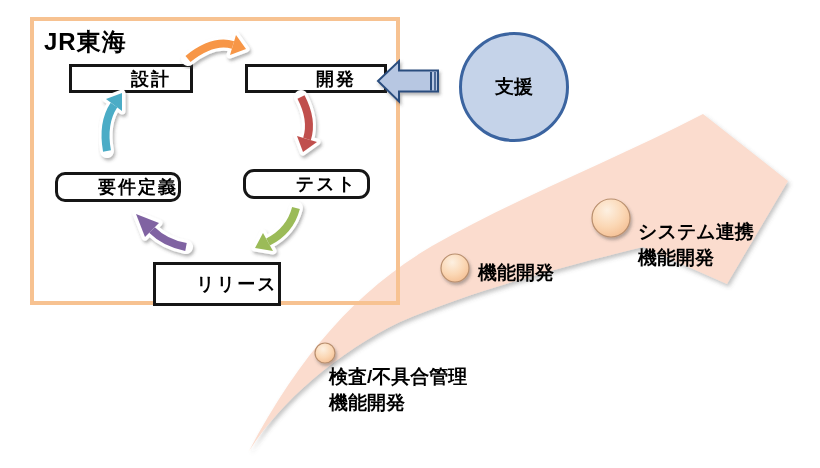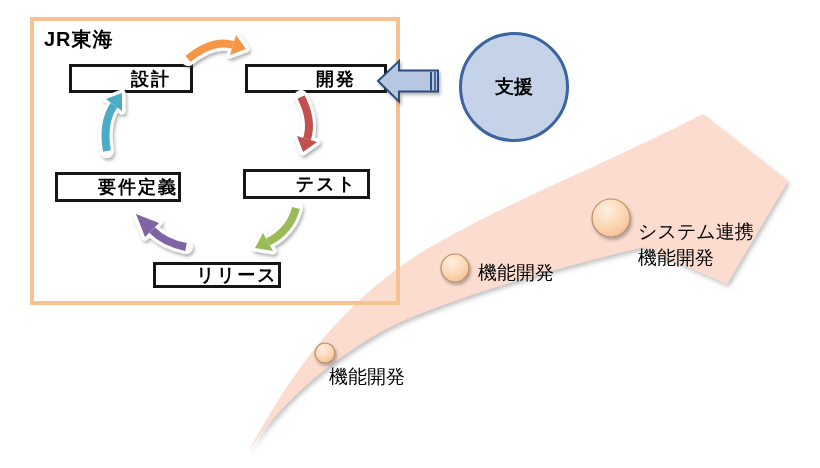--- a/index.html
+++ b/index.html
@@ -7,44 +7,44 @@
     position:relative;width:820px;height:468px;overflow:hidden;background:#ffffff;
     font-family:"Liberation Sans","DejaVu Sans",sans-serif;color:#000;
   }
   svg.layer{position:absolute;left:0;top:0;width:820px;height:468px;}
   #swoosh-layer{z-index:1;}
   #cycle-panel{
     position:absolute;left:30px;top:17px;width:370px;height:288px;
     border:4px solid #f7c291;box-sizing:border-box;z-index:2;background:transparent;
   }
   #panel-title{
-    position:absolute;left:44px;top:26px;font-size:20px;font-weight:bold;z-index:4;
+    position:absolute;left:44px;top:26px;font-size:24px;font-weight:bold;z-index:4;
     letter-spacing:1px;
   }
   .step-box{
     position:absolute;background:#ffffff;border:3px solid #161616;box-sizing:border-box;
     display:flex;align-items:center;justify-content:center;
     font-size:18px;font-weight:bold;z-index:4;letter-spacing:2px;padding-left:40px;
   }
   #step-design{left:69px;top:64px;width:124px;height:29px;}
   #step-develop{left:245px;top:64px;width:142px;height:29px;}
-  #step-test{left:243px;top:169px;width:127px;height:30px;}
-  #step-requirements{left:55px;top:172px;width:126px;height:30px;}
-  #step-release{left:153px;top:262px;width:128px;height:26px;}
+  #step-test{left:243px;top:169px;width:127px;height:30px;border-radius:11px;}
+  #step-requirements{left:55px;top:172px;width:126px;height:30px;border-radius:10px;}
+  #step-release{left:153px;top:262px;width:128px;height:44px;}
   #top-layer{z-index:5;}
   #support-badge{
     position:absolute;left:459px;top:32px;width:110px;height:110px;border-radius:50%;
     background:#c5d3e9;border:3px solid #3b64a0;box-sizing:border-box;z-index:6;
     display:flex;flex-direction:column;align-items:center;justify-content:center;
     font-weight:bold;line-height:24px;
   }
   #support-badge .l1{font-size:19px;}
   #support-badge .l2{font-size:17px;letter-spacing:0px;}
   .milestone-label{
-    position:absolute;z-index:7;font-size:19px;font-weight:normal;line-height:26px;
+    position:absolute;z-index:7;font-size:19px;font-weight:bold;line-height:26px;
     white-space:nowrap;
   }
   #milestone-label-0{left:329px;top:364px;}
   #milestone-label-1{left:478px;top:260px;}
   #milestone-label-2{left:638px;top:219px;}
   .aw{stroke:#ffffff;stroke-width:14;fill:none;stroke-linecap:round;}
   .ab{fill:none;stroke-width:8;stroke-linecap:butt;}
   .hw{fill:#ffffff;stroke:#ffffff;stroke-width:7;stroke-linejoin:round;}
 </style>
 </head>
@@ -135,20 +135,21 @@
       <circle cx="455" cy="268" fill="url(#gPeach)" stroke="#b98f6e" stroke-width="1.2" r="14"></circle>
       <circle cx="611" cy="218" fill="url(#gPeach)" stroke="#b98f6e" stroke-width="1.2" r="19"></circle>
     </g>
   </svg>
 
   <div id="support-badge">
     <div class="l1">支援</div>
   </div>
 
   <div class="milestone-label" id="milestone-label-0">
+    <div>検査/不具合管理</div>
     <div>機能開発</div>
   </div>
   <div class="milestone-label" id="milestone-label-1">
     <div>機能開発</div>
   </div>
   <div class="milestone-label" id="milestone-label-2">
     <div>システム連携</div>
     <div>機能開発</div>
   </div>
 

